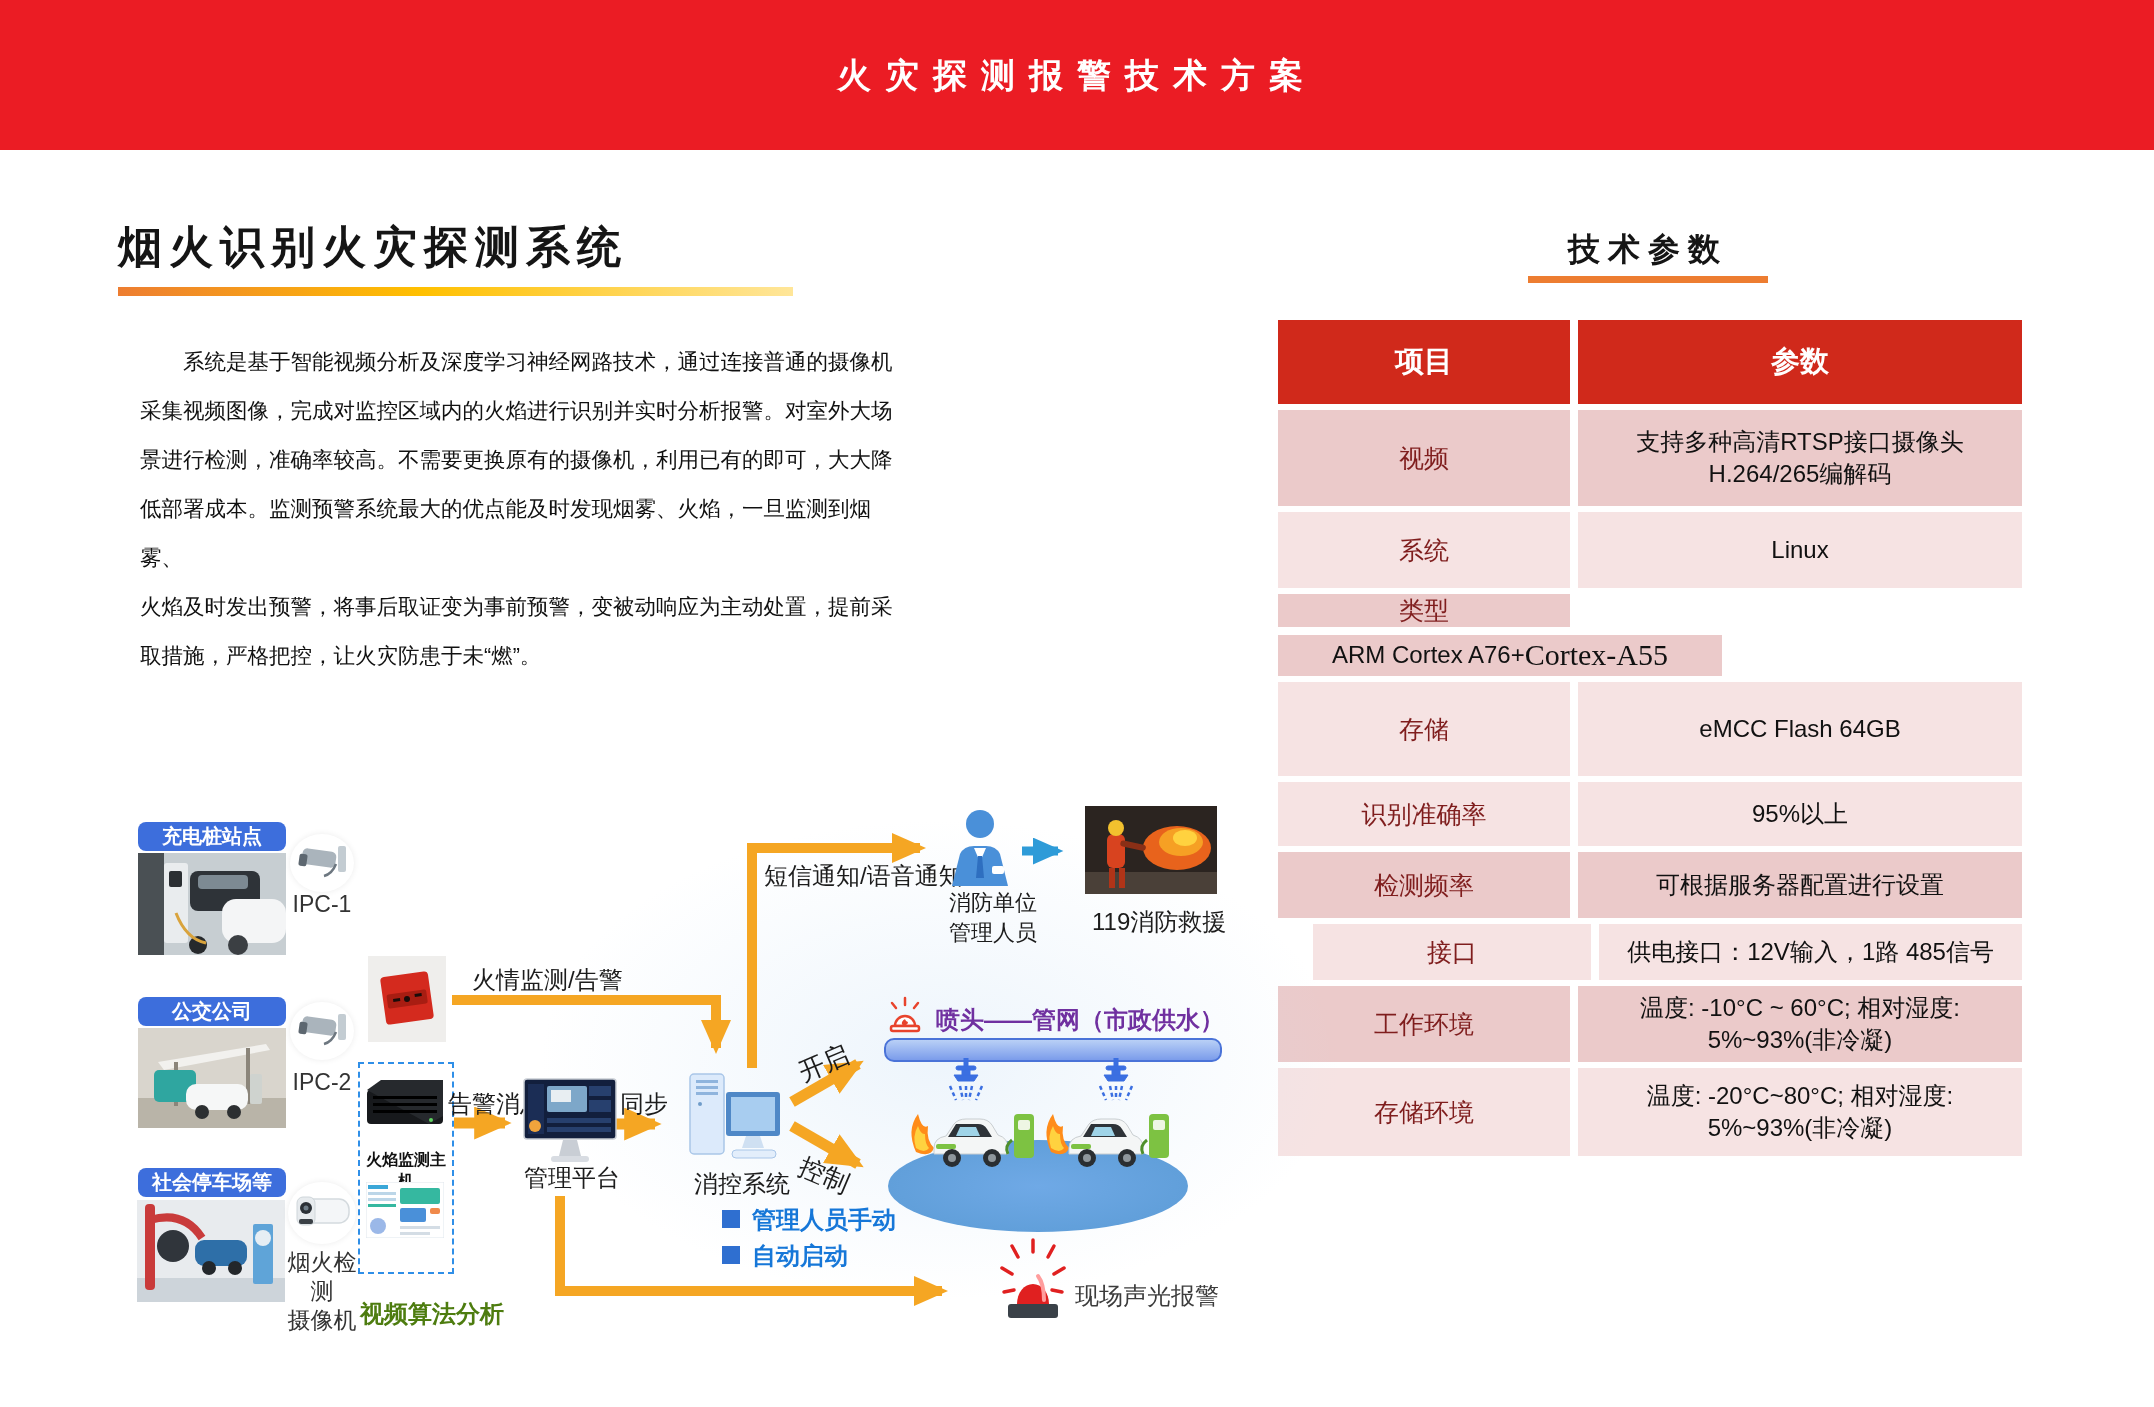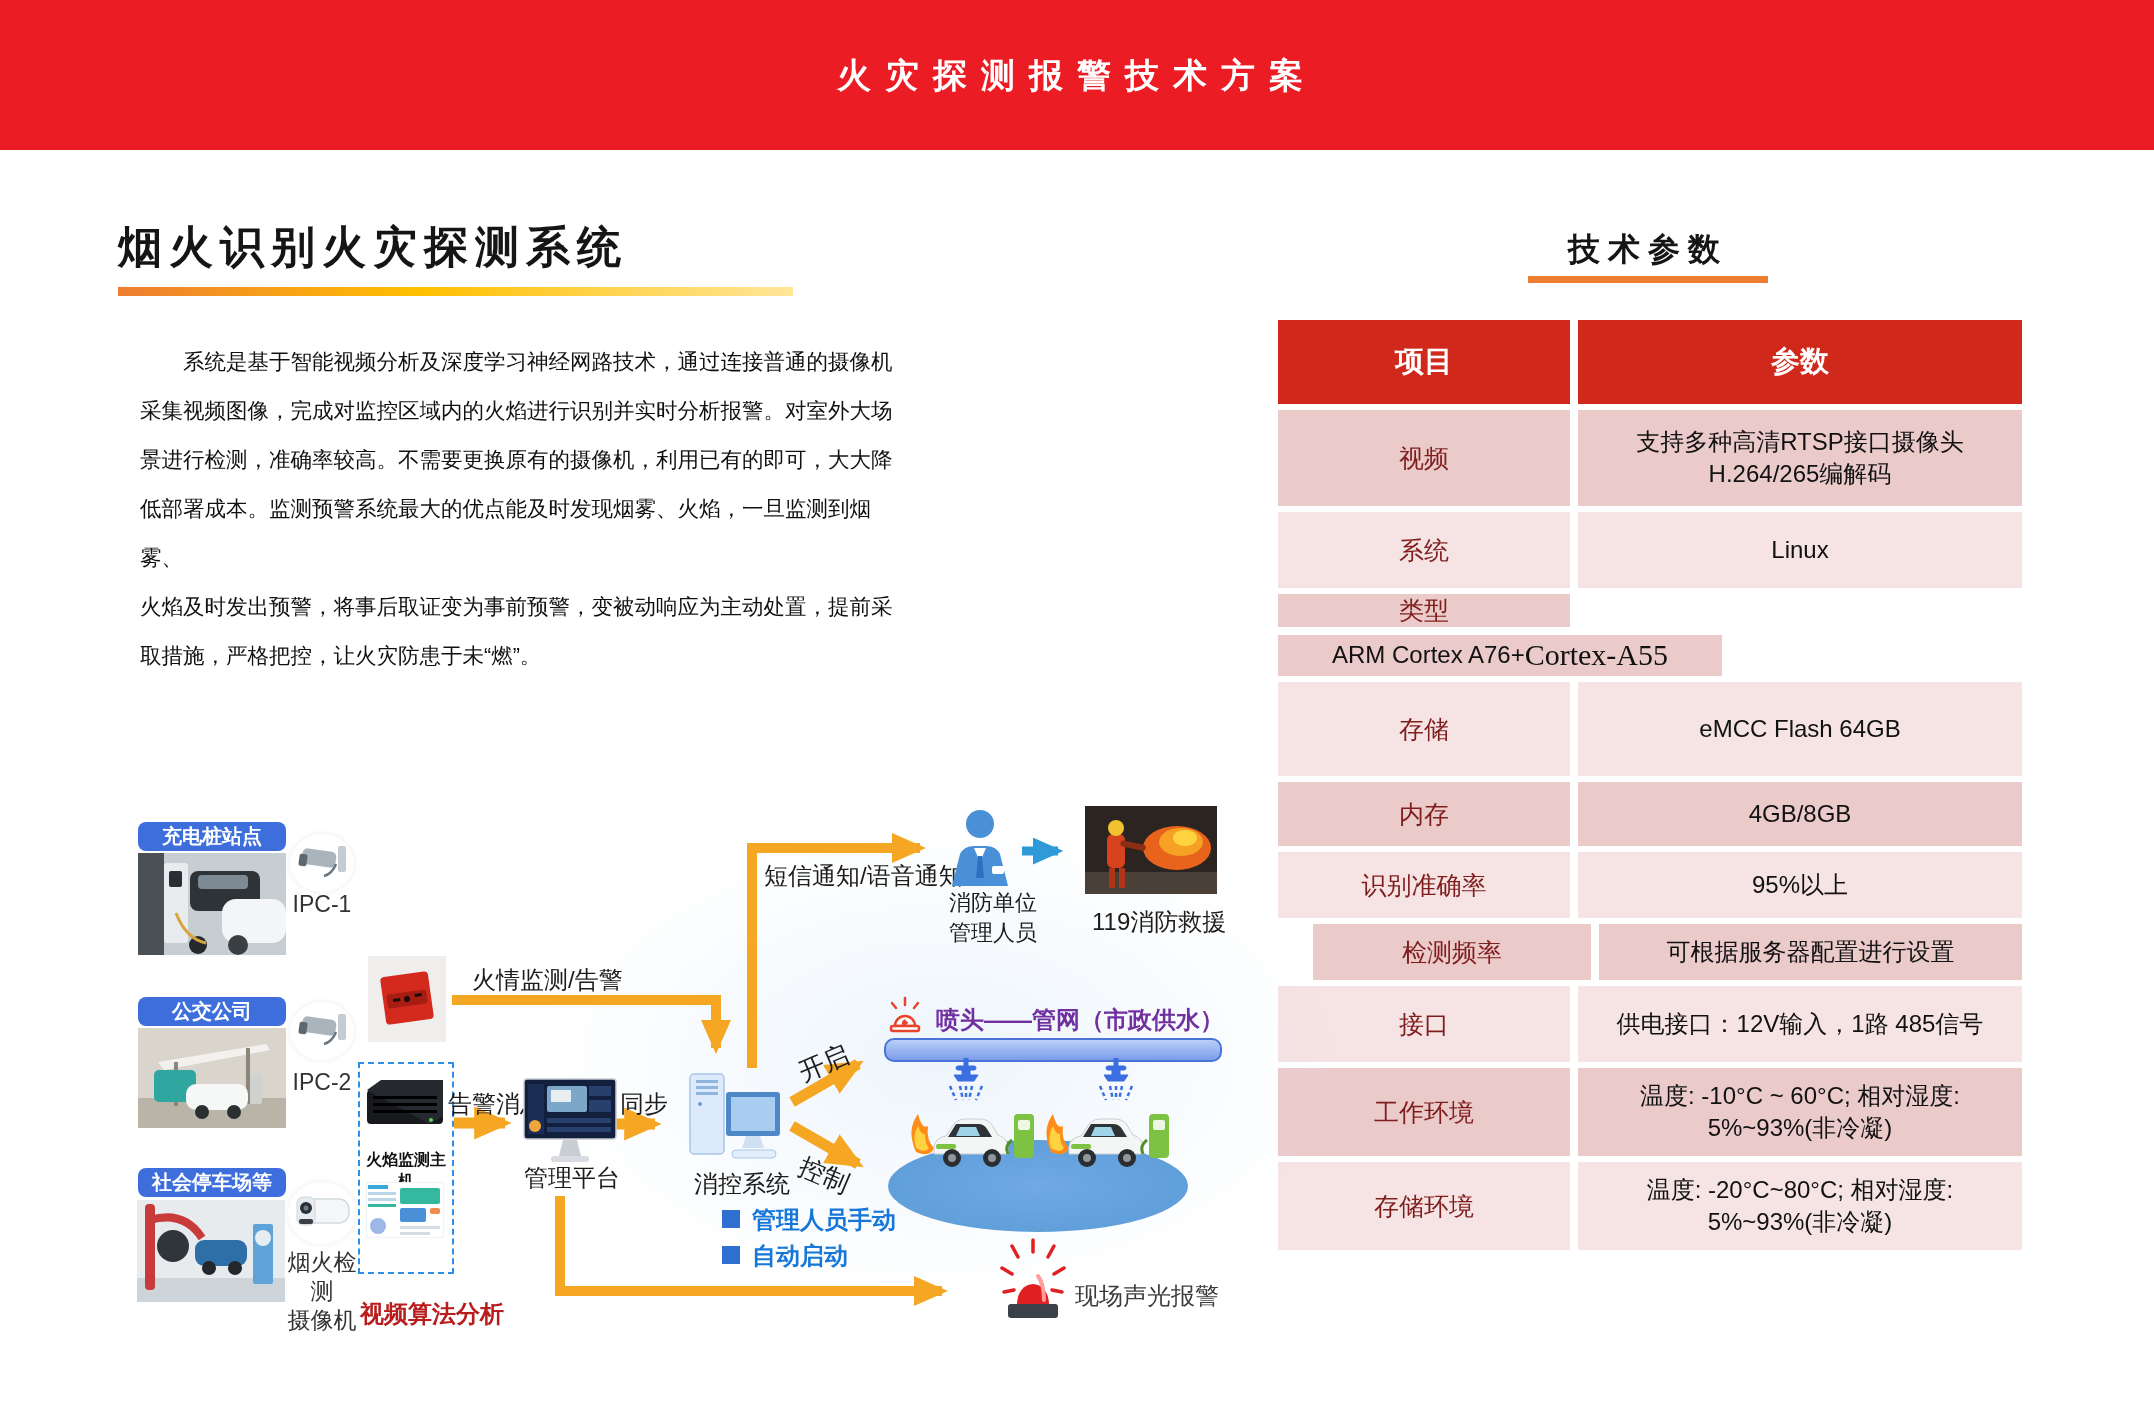--- a/index.html
+++ b/index.html
@@ -61,21 +61,21 @@
     background:radial-gradient(closest-side,rgba(204,226,246,0.35),rgba(204,226,246,0)); }
   .pill{
     position:absolute;background:#3D6EDC;color:#fff;font-weight:bold;font-size:20px;
     border-radius:8px;display:flex;align-items:center;justify-content:center;
   }
   .photo{position:absolute;overflow:hidden;}
   .cam-badge{position:absolute;background:#ffffff;border-radius:50%;display:flex;align-items:center;justify-content:center;
              box-shadow:0 0 6px rgba(0,0,0,0.08);}
   .cam-label{position:absolute;font-size:23px;color:#333;text-align:center;white-space:pre-line;line-height:1.25;}
   .dlabel{position:absolute;font-size:24px;color:#1c1c1c;white-space:nowrap;}
-  .dlabel.blue{color:#b91c1c;font-weight:bold;}
+  .dlabel.blue{color:#4d7c0f;font-weight:bold;}
   .dlabel.purple{color:#7030A0;font-weight:bold;}
   .dlabel.small{font-size:22px;}
   .dlabel.center{text-align:center;white-space:pre-line;}
   .rot-up{transform:rotate(-23deg);}
   .rot-down{transform:rotate(23deg);}
   .dashed-box{position:absolute;left:358px;top:1062px;width:92px;height:208px;border:2px dashed #2F8FE8;background:#fff;}
   .host-label{position:absolute;left:0;top:86px;width:100%;text-align:center;font-size:16px;font-weight:bold;color:#111;}
   .bullet-line{position:absolute;font-size:24px;font-weight:bold;color:#1677D8;white-space:nowrap;}
   .bullet-line .sq{display:inline-block;width:18px;height:18px;background:#2F6FD0;margin-right:12px;}
   .pipe{position:absolute;left:884px;top:1038px;width:334px;height:20px;border:2px solid #4a73d8;border-radius:10px;
@@ -120,24 +120,20 @@
         <div class="c2"><span>Linux</span></div>
       </div>
       <div class="trow dark">
         <div class="c1">类型</div>
         <div class="c2"><span>ARM Cortex A76+</span><span class="serif">Cortex-A55</span></div>
       </div>
       <div class="trow light">
         <div class="c1">存储</div>
         <div class="c2"><span>eMCC Flash 64GB</span></div>
       </div>
-      <div class="trow dark">
-        <div class="c1">内存</div>
-        <div class="c2"><span>4GB/8GB</span></div>
-      </div>
       <div class="trow light">
         <div class="c1">识别准确率</div>
         <div class="c2"><span>95%以上</span></div>
       </div>
       <div class="trow dark">
         <div class="c1">检测频率</div>
         <div class="c2"><span>可根据服务器配置进行设置</span></div>
       </div>
       <div class="trow light">
         <div class="c1">接口</div>

